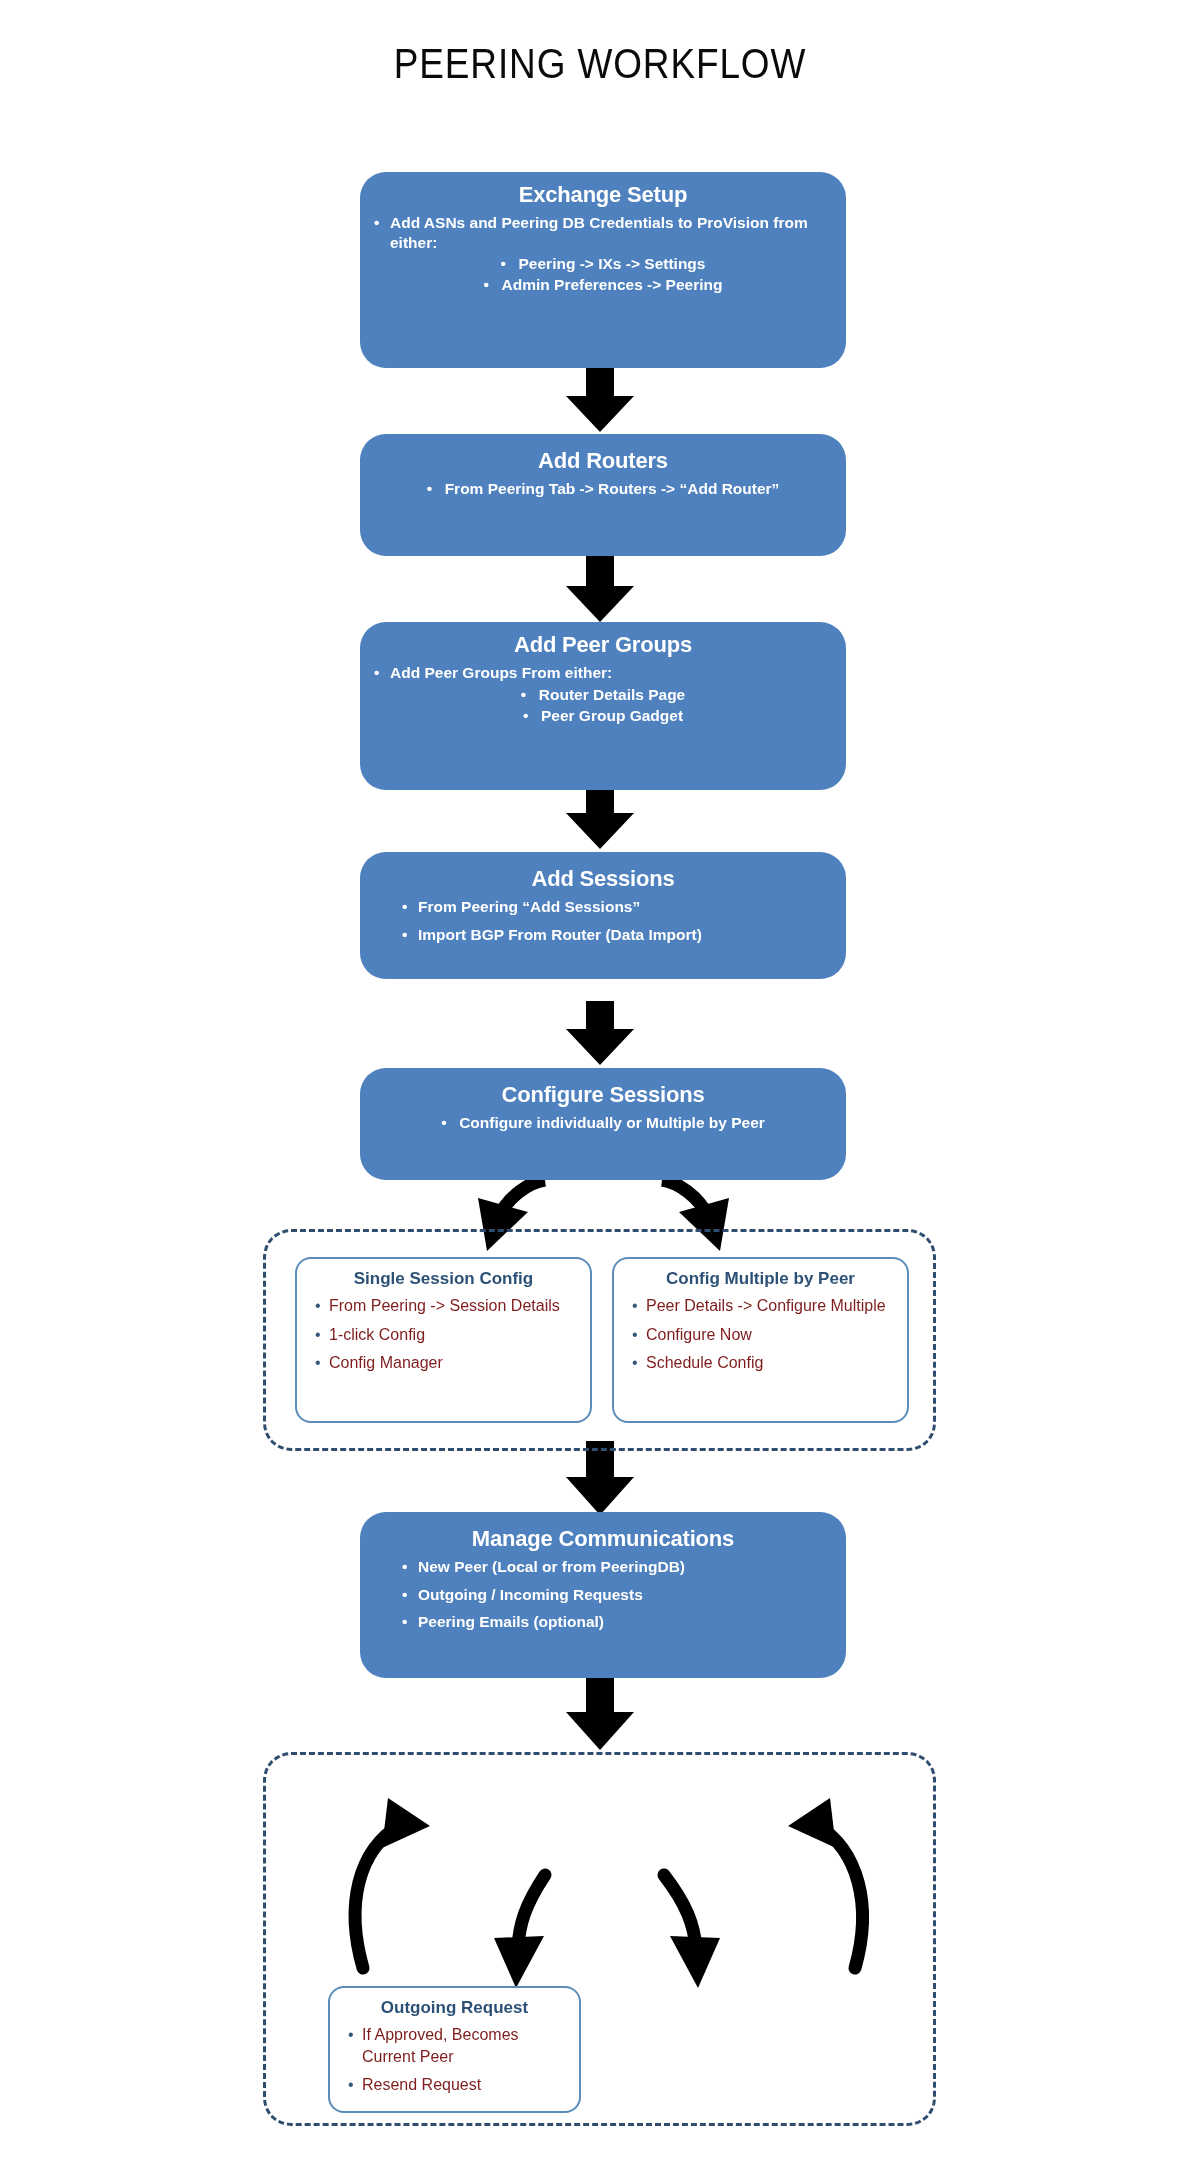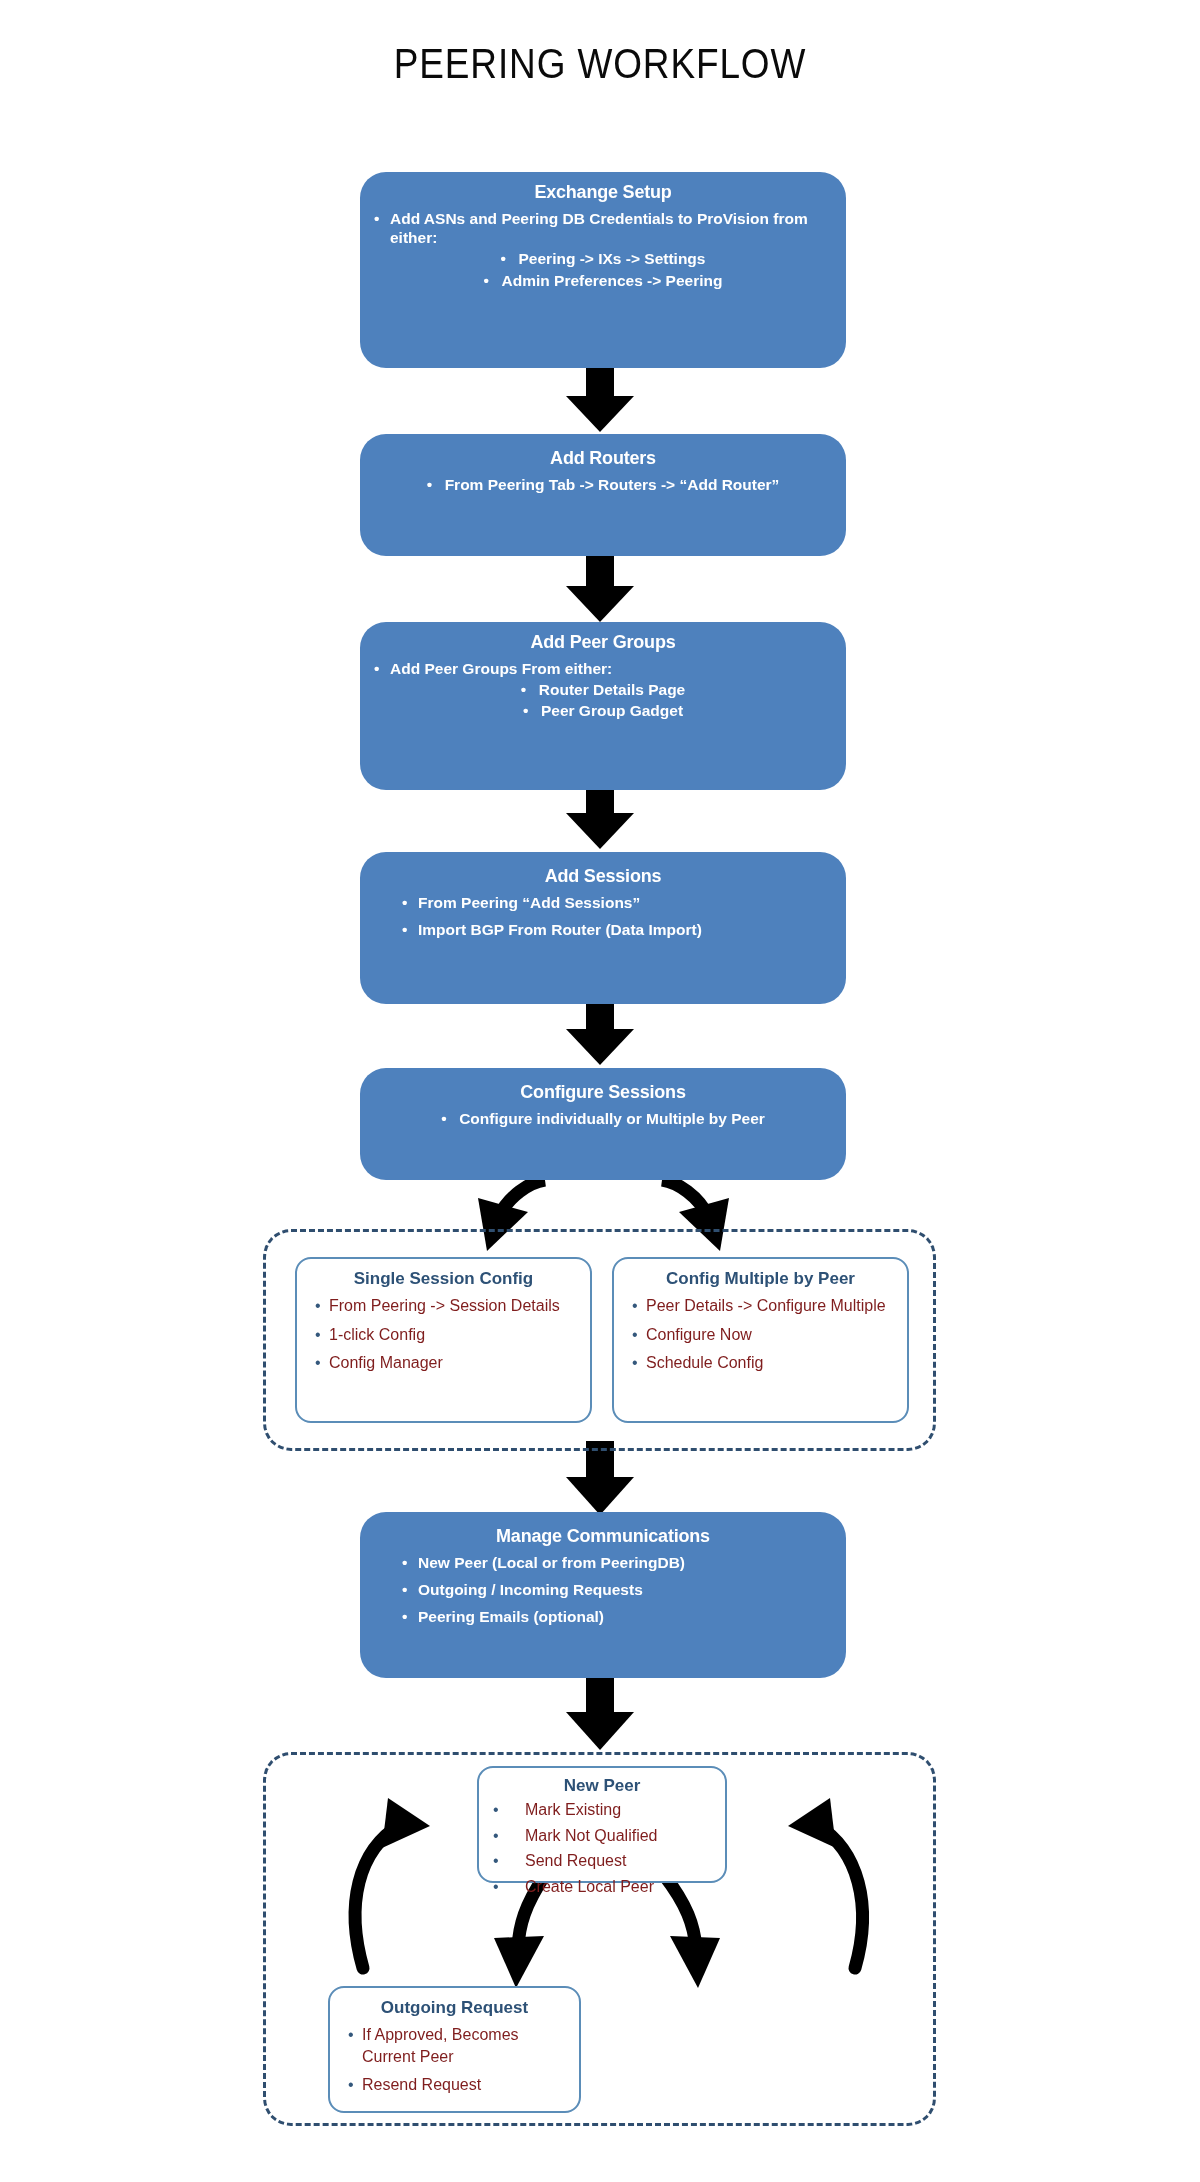--- a/index.html
+++ b/index.html
@@ -43,21 +43,21 @@
     position: absolute;
     box-sizing: border-box;
     background: #4E81BD;
     border-radius: 26px;
     color: #ffffff;
     padding: 10px 14px 12px 14px;
   }
   .node-title {
     text-align: center;
     font-weight: bold;
-    font-size: 18px;
+    font-size: 22px;
     line-height: 1.15;
     margin-bottom: 6px;
     letter-spacing: -0.2px;
   }
   .node ul {
     margin: 0;
     padding: 0;
     list-style: none;
   }
   .node li {
@@ -249,21 +249,21 @@
       <li>Add Peer Groups From either:</li>
     </ul>
     <ul class="lvl2">
       <li>Router Details Page</li>
     </ul>
     <ul class="lvl2">
       <li>Peer Group Gadget</li>
     </ul>
   </div>
 
-  <div class="node" style="left:360px; top:852px; width:486px; height:152px; padding-top:14px;">
+  <div class="node" style="left:360px; top:852px; width:486px; height:127px; padding-top:14px;">
     <div class="node-title">Add Sessions</div>
     <ul style="margin-left:28px;">
       <li style="margin-bottom:8px;">From  Peering “Add Sessions”</li>
       <li>Import BGP From Router (Data Import)</li>
     </ul>
   </div>
 
   <div class="node" style="left:360px; top:1068px; width:486px; height:112px; padding-top:14px;">
     <div class="node-title">Configure Sessions</div>
     <ul class="bullets-center">
@@ -295,29 +295,20 @@
     <div class="subnode-title">Config Multiple by Peer</div>
     <ul>
       <li>Peer Details -&gt; Configure Multiple</li>
       <li>Configure Now</li>
       <li>Schedule Config</li>
     </ul>
   </div>
 
   <div class="group" style="left:263px; top:1752px; width:673px; height:374px;"></div>
 
-  <div class="subnode" style="left:477px; top:1766px; width:250px; height:117px; padding:8px 12px;">
-    <div class="subnode-title" style="margin-bottom:3px;">New Peer</div>
-    <ul>
-      <li style="margin-bottom:4px; padding-left:34px;">Mark Existing</li>
-      <li style="margin-bottom:4px; padding-left:34px;">Mark Not Qualified</li>
-      <li style="margin-bottom:4px; padding-left:34px;">Send Request</li>
-      <li style="margin-bottom:0; padding-left:34px;">Create Local Peer</li>
-    </ul>
-  </div>
 
   <div class="subnode indented" style="left:328px; top:1986px; width:253px; height:127px;">
     <div class="subnode-title">Outgoing Request</div>
     <ul>
       <li>If Approved, Becomes Current Peer</li>
       <li>Resend Request</li>
     </ul>
   </div>
 
 

